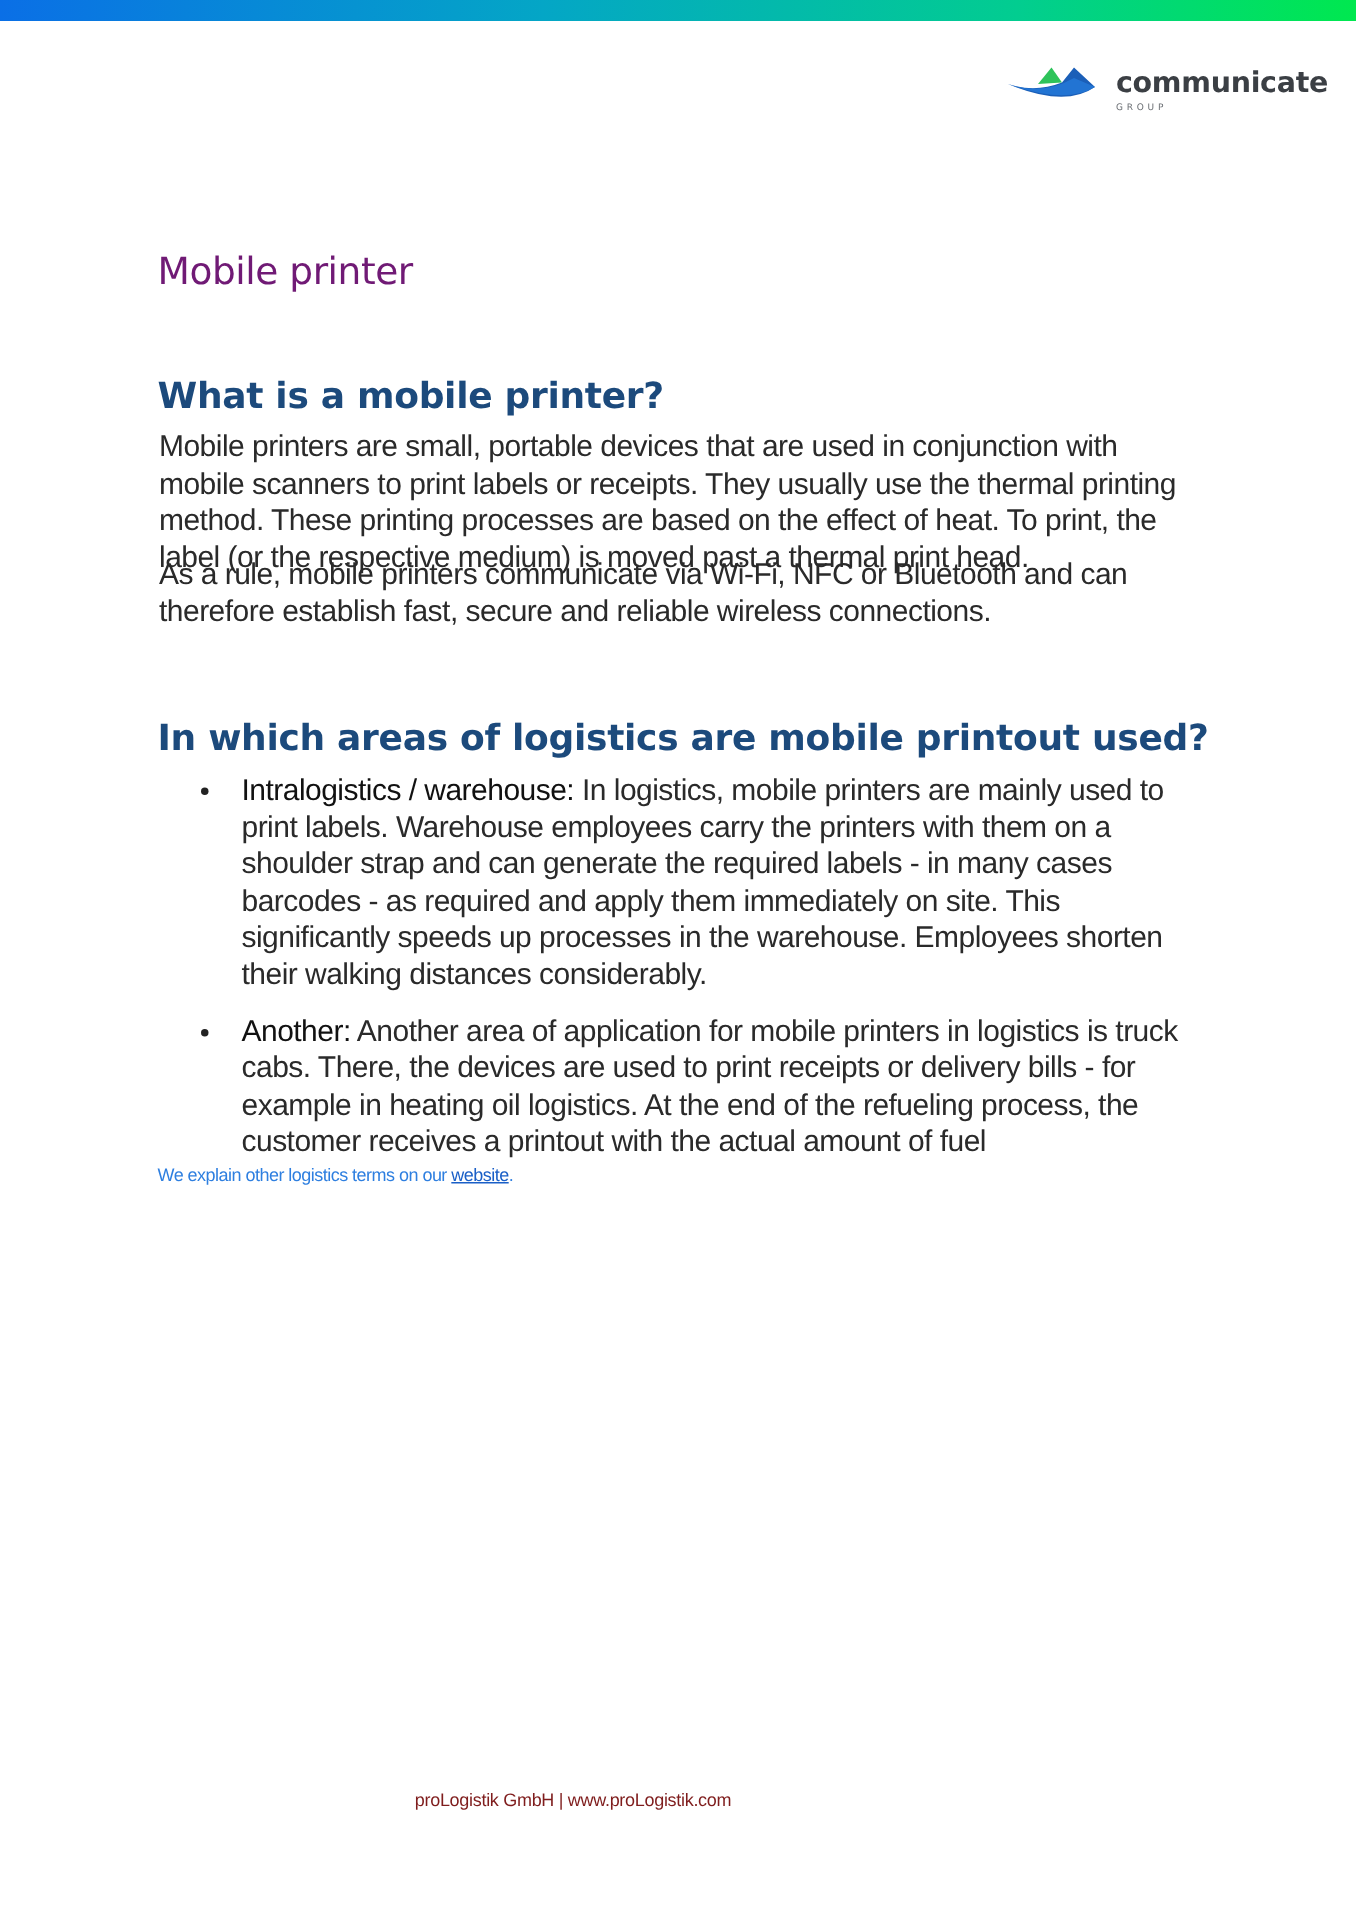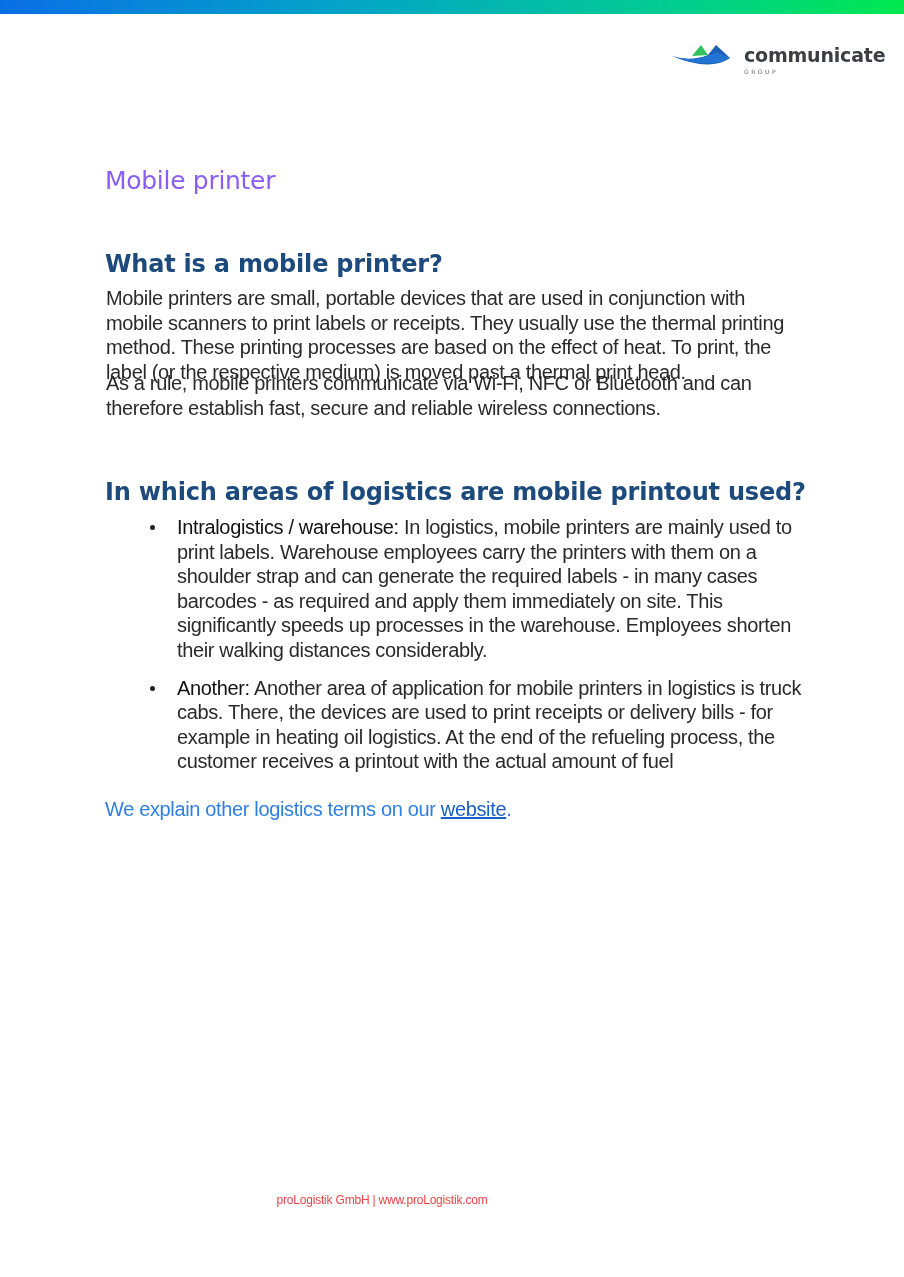--- a/index.html
+++ b/index.html
@@ -17,46 +17,46 @@
       position: absolute; left: 74px; top: 4px; font-size: 19px; font-weight: bold;
       color: #3b3f44; letter-spacing: -0.2px; font-family: "DejaVu Sans", sans-serif;
     }
     .logo-group {
       position: absolute; left: 74px; top: 28px; font-size: 6px; letter-spacing: 2.5px; color: #6a6e73;
       font-family: "DejaVu Sans", sans-serif;
     }
     .content { position: absolute; left: 105px; top: 0; width: 700px; }
     h1 {
       position: absolute; top: 166px; margin: 0; font-size: 25px; font-weight: normal;
-      color: #8b5cf6; font-family: "DejaVu Sans", sans-serif; letter-spacing: -0.3px; white-space: nowrap;
+      color: #701a75; font-family: "DejaVu Sans", sans-serif; letter-spacing: -0.3px; white-space: nowrap;
     }
     h2 {
       margin: 0; font-size: 24px; font-weight: bold; color: #1c4a7c;
       font-family: "DejaVu Sans", sans-serif; letter-spacing: -0.2px; white-space: nowrap;
     }
     .h2a { position: absolute; top: 250px; }
     .h2b { position: absolute; top: 478px; }
     p, li {
       font-size: 20px; line-height: 24.6px; color: #2a2a2a; margin: 1px; letter-spacing: -0.35px;
     }
     .p1 { position: absolute; top: 285px; width: 690px; }
     .p2 { position: absolute; top: 370px; width: 690px; }
-    ul { position: absolute; top: 514px; left: 16px; margin: 0; padding: 0; list-style: none; width: 700px; }
+    ul { position: absolute; top: 514px; left: 0; margin: 0; padding: 0; list-style: none; width: 700px; }
     ul li { position: relative; padding-left: 55px; margin-bottom: 13px; width: 640px; }
     ul li .bullet {
       position: absolute; left: 28px; top: 10px; width: 5px; height: 5px; border-radius: 50%; background: #222;
     }
     .term { color: #111; }
     .footer-note {
-      position: absolute; top: 798px; font-size: 20px; color: #2e7fe0; letter-spacing: -0.35px; white-space: nowrap;
+      position: absolute; top: 776px; font-size: 12px; color: #2e7fe0; letter-spacing: -0.35px; white-space: nowrap;
     }
     .footer-note a { color: #1a5fc7; text-decoration: underline; }
     .footer {
       position: absolute; top: 1193px; left: 0; width: 764px; text-align: center;
-      font-size: 12px; color: #ef4444; letter-spacing: -0.2px;
+      font-size: 12px; color: #7f1d1d; letter-spacing: -0.2px;
     }
   </style>
 </head>
 <body>
 
 <div class="top-bar"></div>
 
 <div class="logo">
   <svg width="70" height="30" viewBox="0 0 70 30">
     <path d="M22 14 L31 3 L38 13 Z" fill="#2ec35a"></path>

